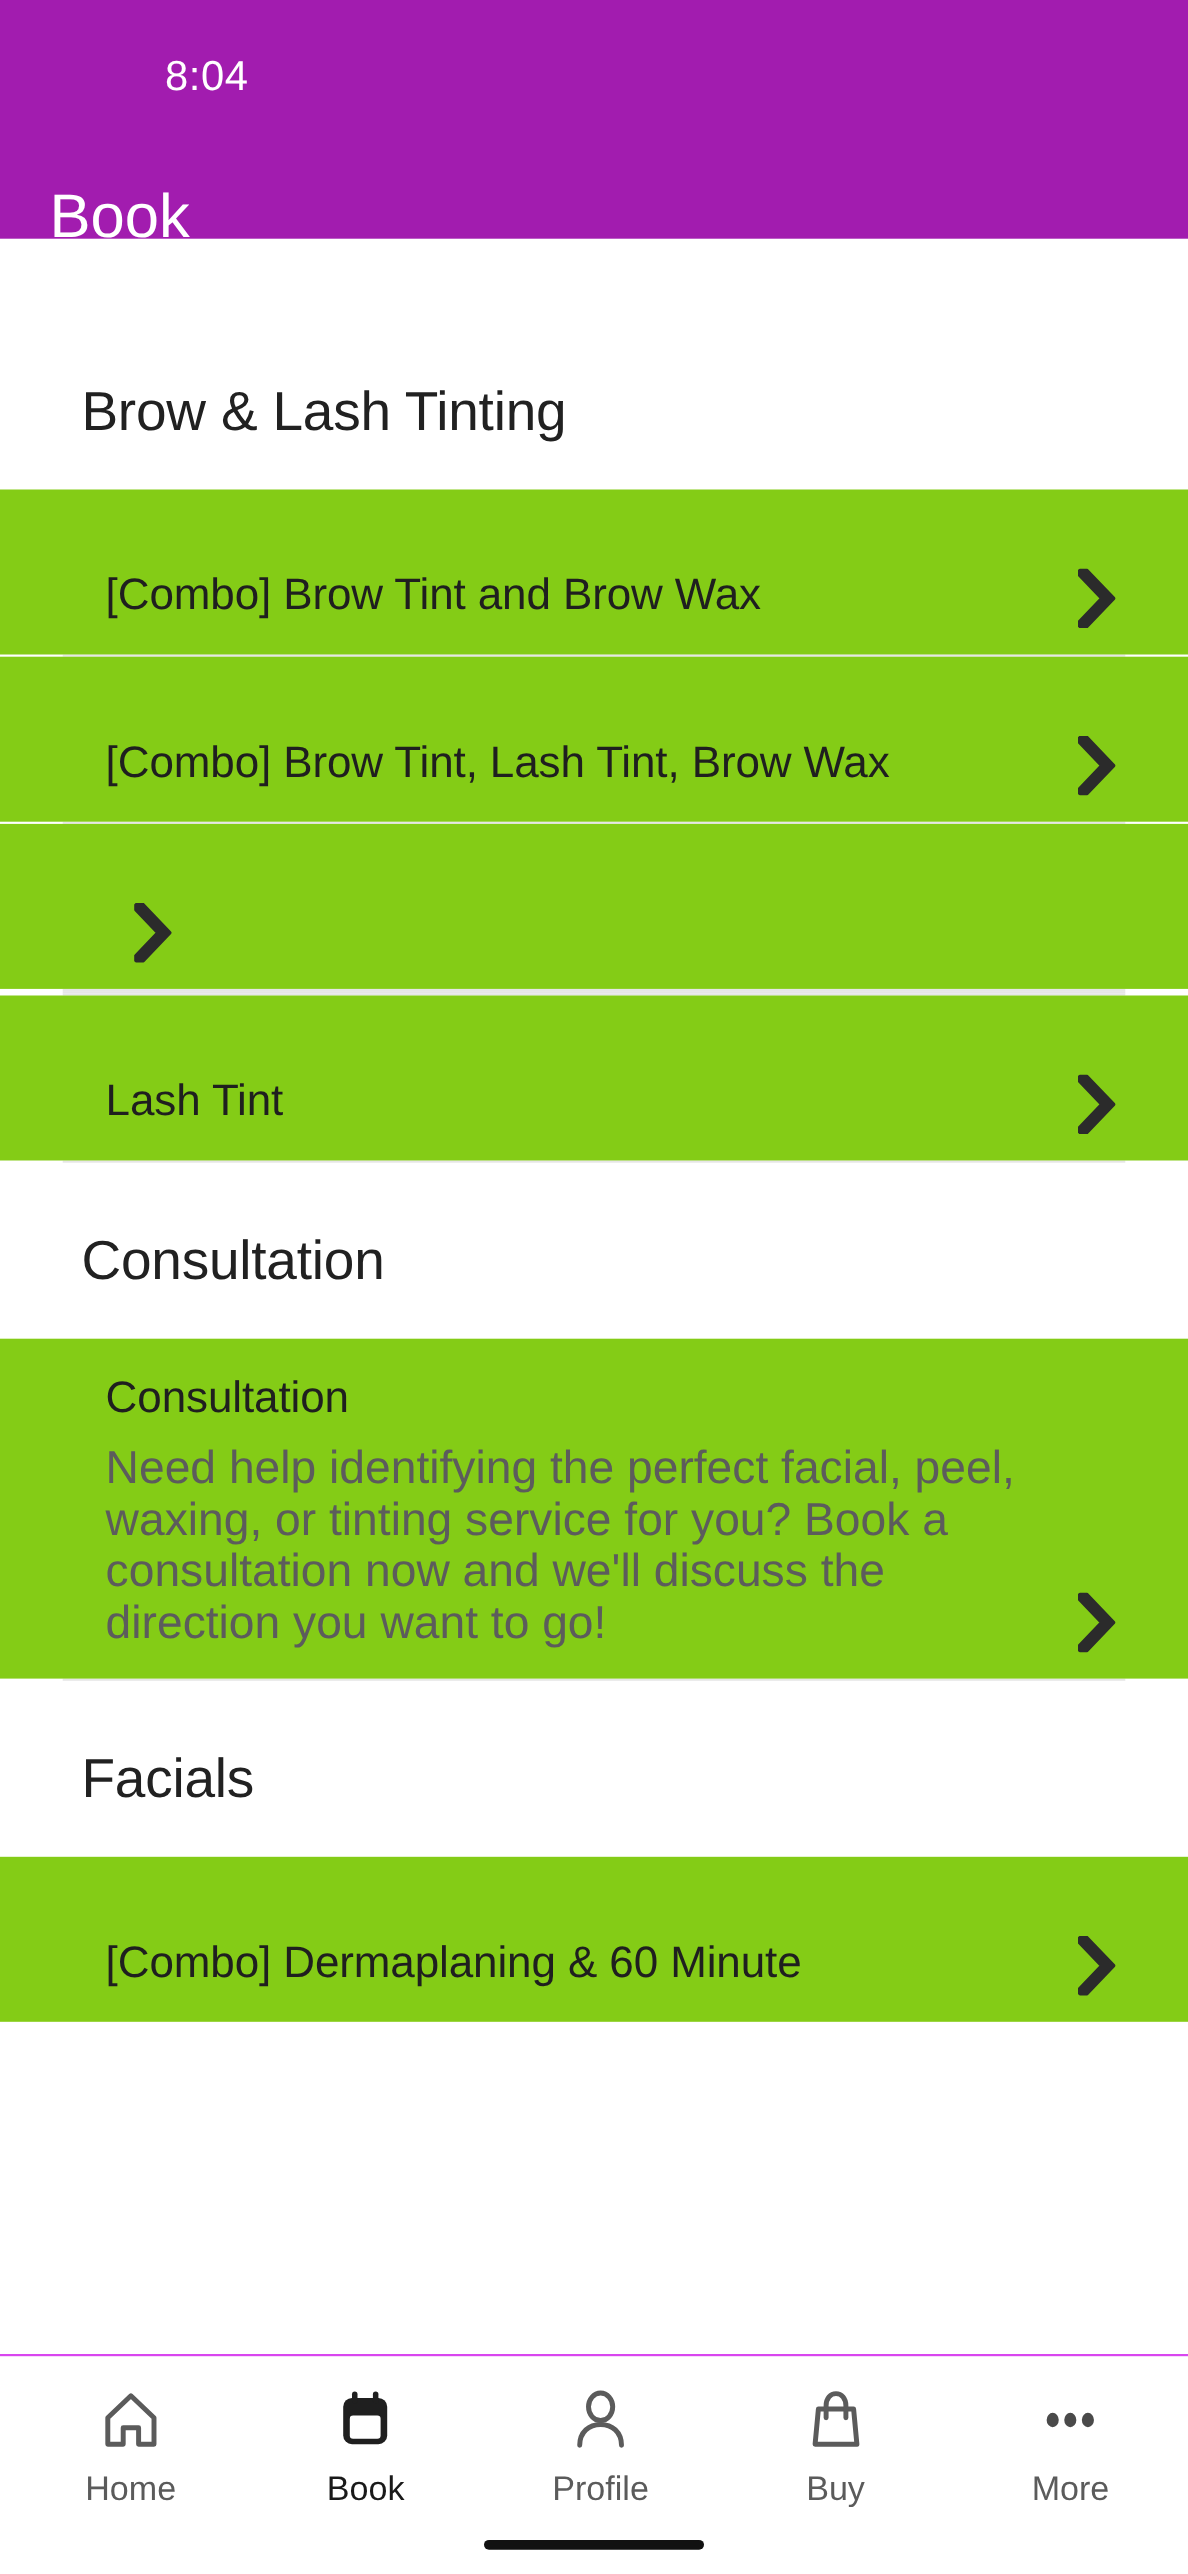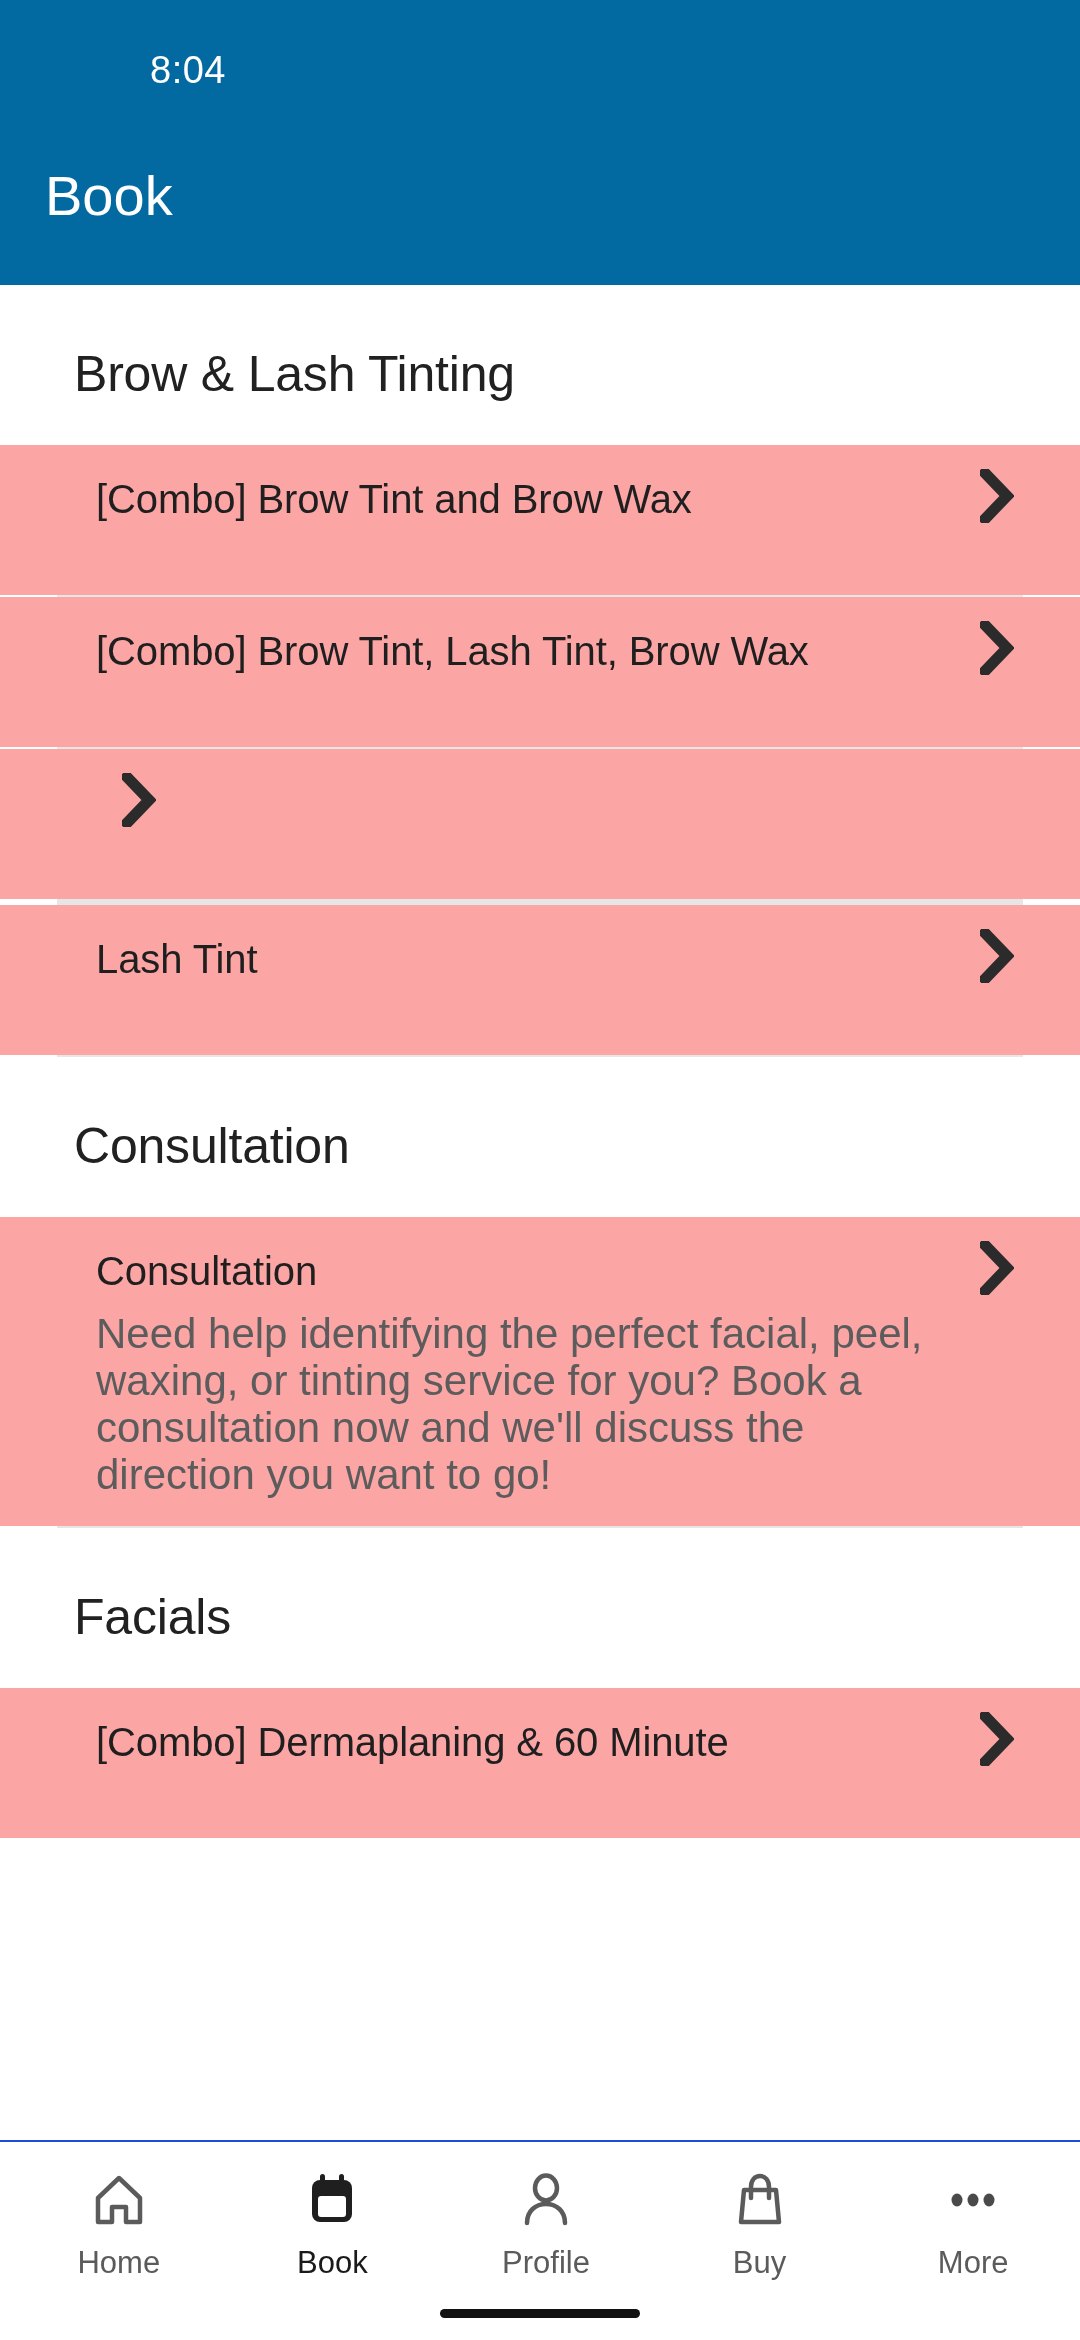--- a/index.html
+++ b/index.html
@@ -7,22 +7,22 @@
   body {
     font-family: "Liberation Sans", sans-serif;
     background:#ffffff;
     overflow:hidden;
     position:relative;
   }
 
   
   .header {
     position:absolute; top:0; left:0;
-    width:1080px; height:285px;
-    background:#0369a1;
+    width:1080px; height:217px;
+    background:#a21caf;
   }
   .statusbar {
     position:absolute; top:0; left:0;
     width:1080px; height:140px;
   }
   .status-time {
     position:absolute;
     left:150px; top:46px;
     font-size:38px;
     color:#ffffff;
@@ -54,24 +54,24 @@
     font-weight:400;
     color:#212121;
     padding:58px 0 40px 74px;
     line-height:62px;
     letter-spacing:-0.2px;
   }
 
   .list-row {
     position:relative;
     display:flex;
-    align-items:flex-start;
+    align-items:flex-end;
     min-height:150px;
     padding:28px 60px 28px 96px;
-    background:#fca5a5;
+    background:#84cc16;
   }
   .list-row .row-text { flex:1 1 auto; min-width:0; }
   .row-title {
     font-size:40px;
     color:#1f1f1f;
     line-height:52px;
     letter-spacing:-0.1px;
     white-space:nowrap;
   }
   .row-desc {
@@ -95,21 +95,21 @@
     background:#e6e6e6;
     margin:0 57px;
   }
 
   
   .bottom-nav {
     position:absolute;
     bottom:0; left:0;
     width:1080px; height:200px;
     background:#ffffff;
-    border-top:2px solid #1d4ed8;
+    border-top:2px solid #d946ef;
     display:flex;
     align-items:flex-start;
     padding-left:12px;
   }
   .nav-item {
     flex:1 1 20%;
     display:flex;
     flex-direction:column;
     align-items:center;
     padding-top:26px;

